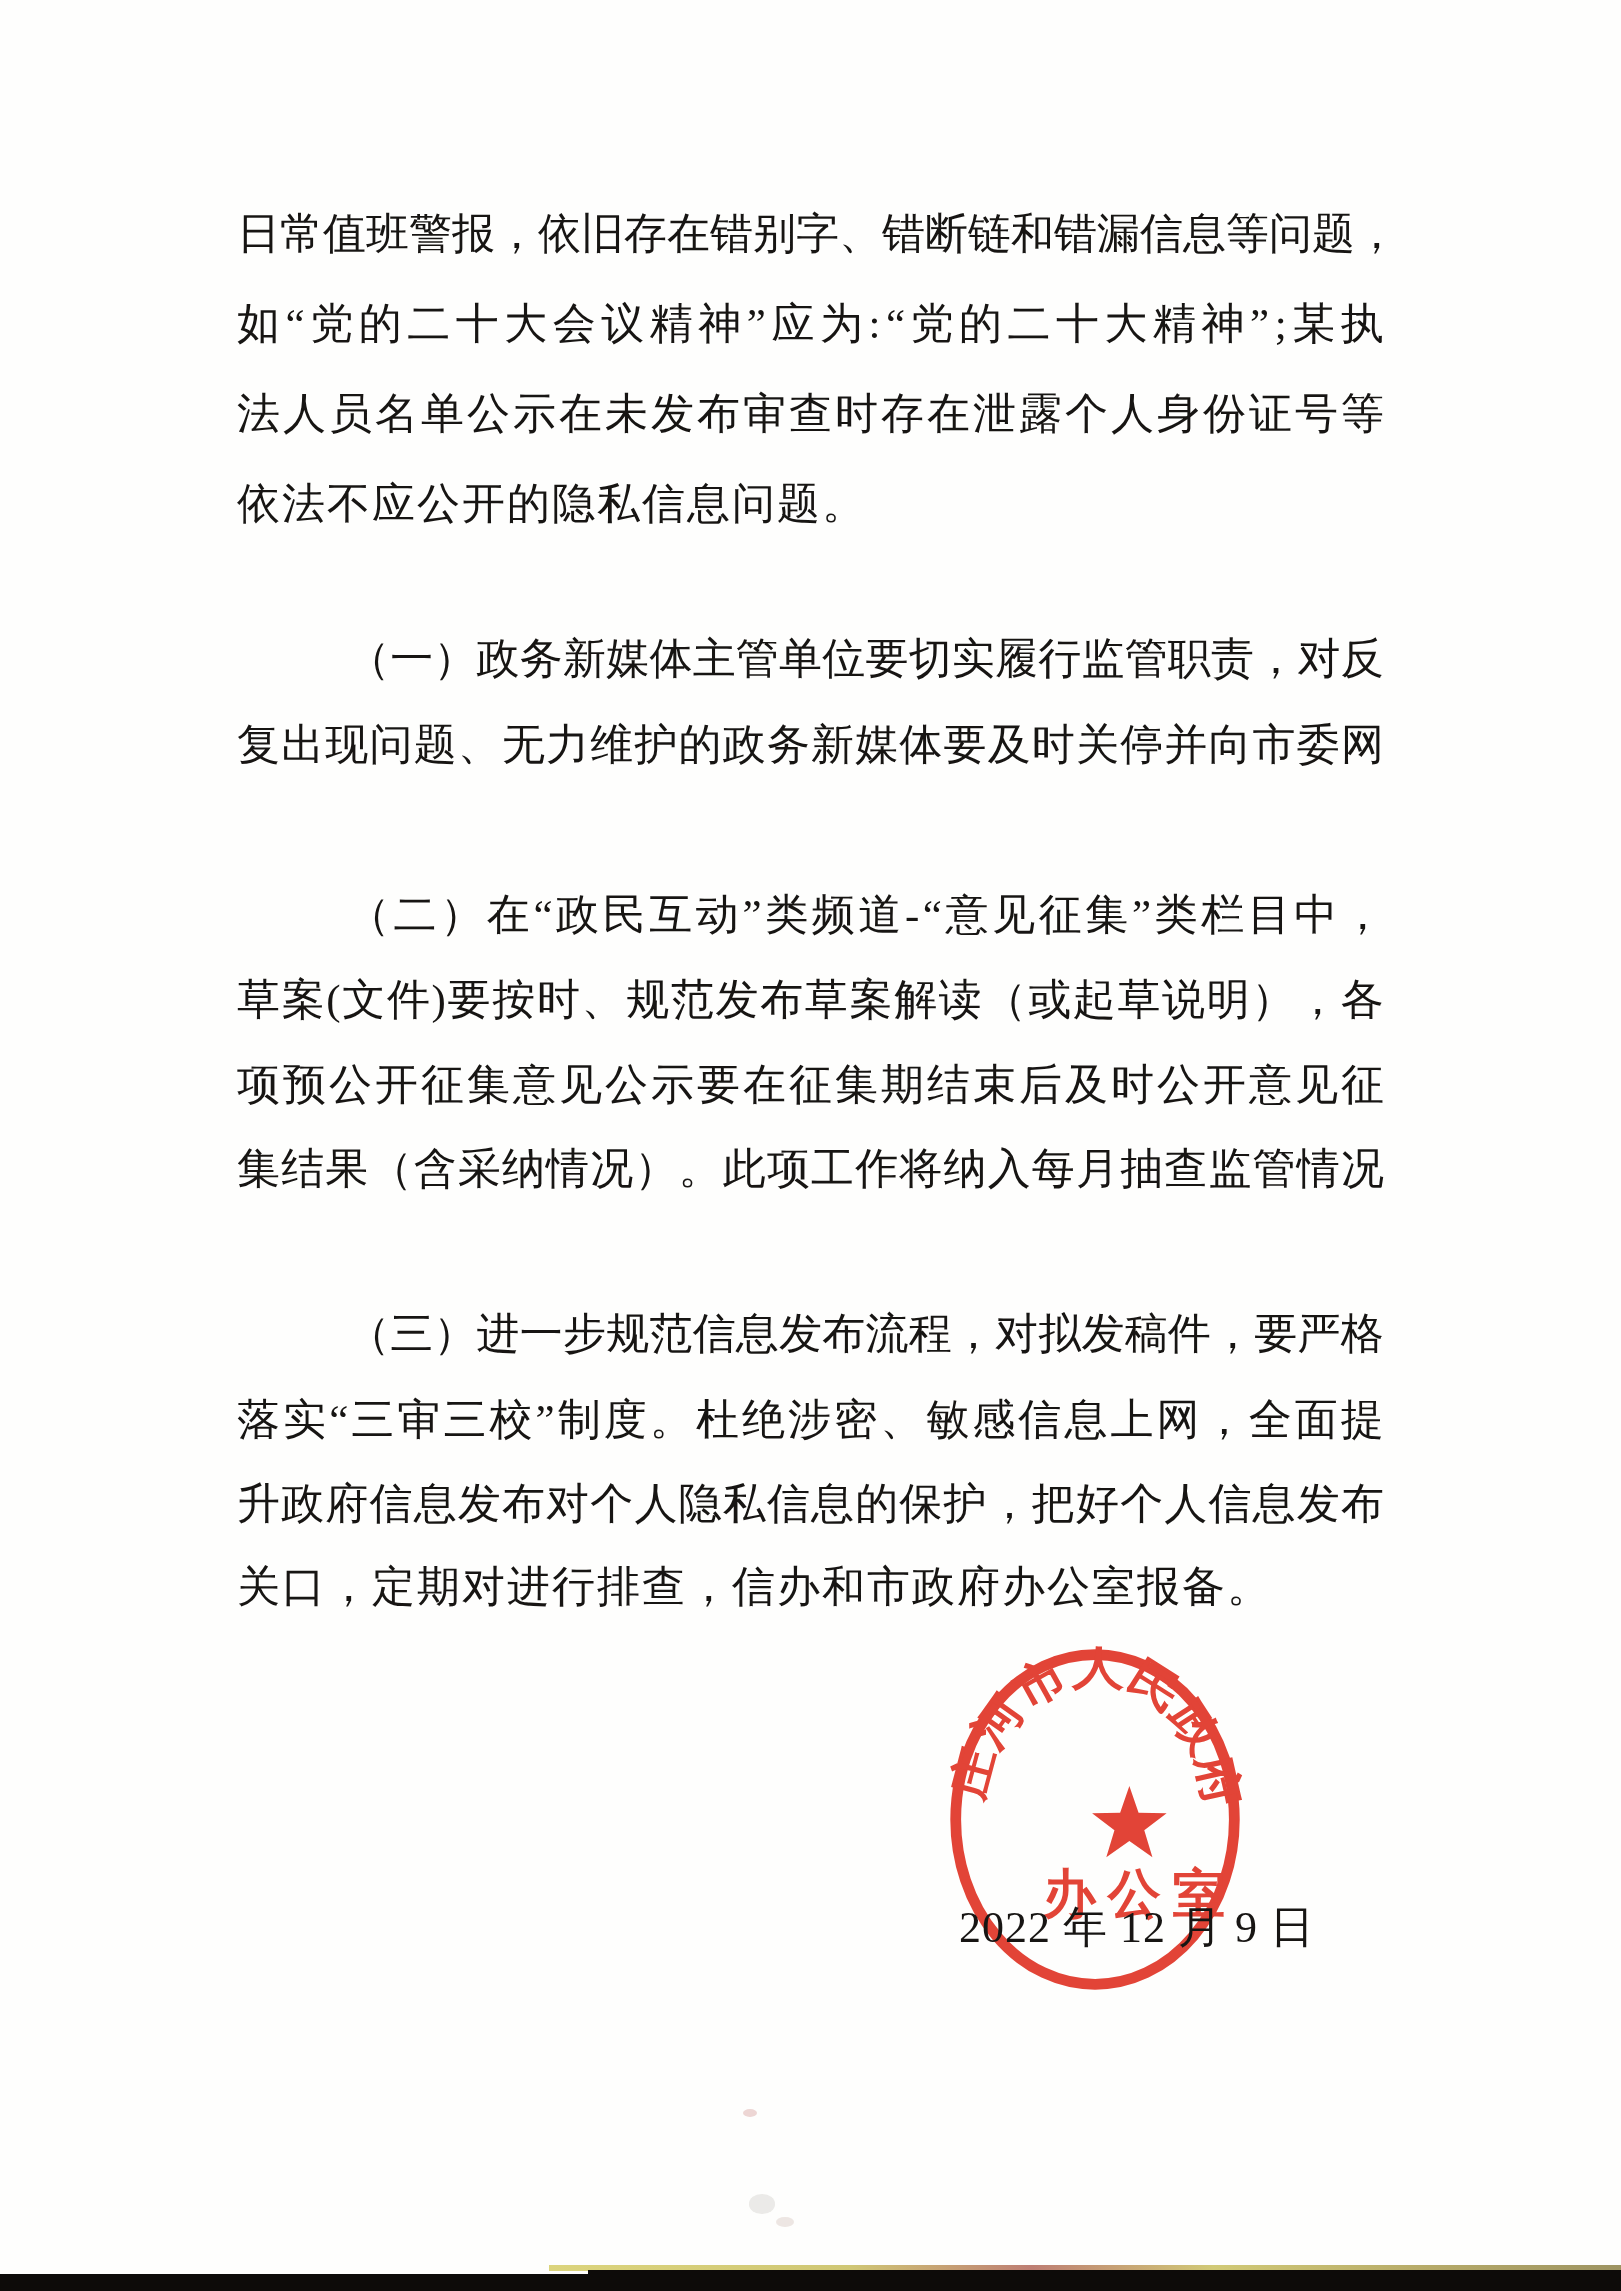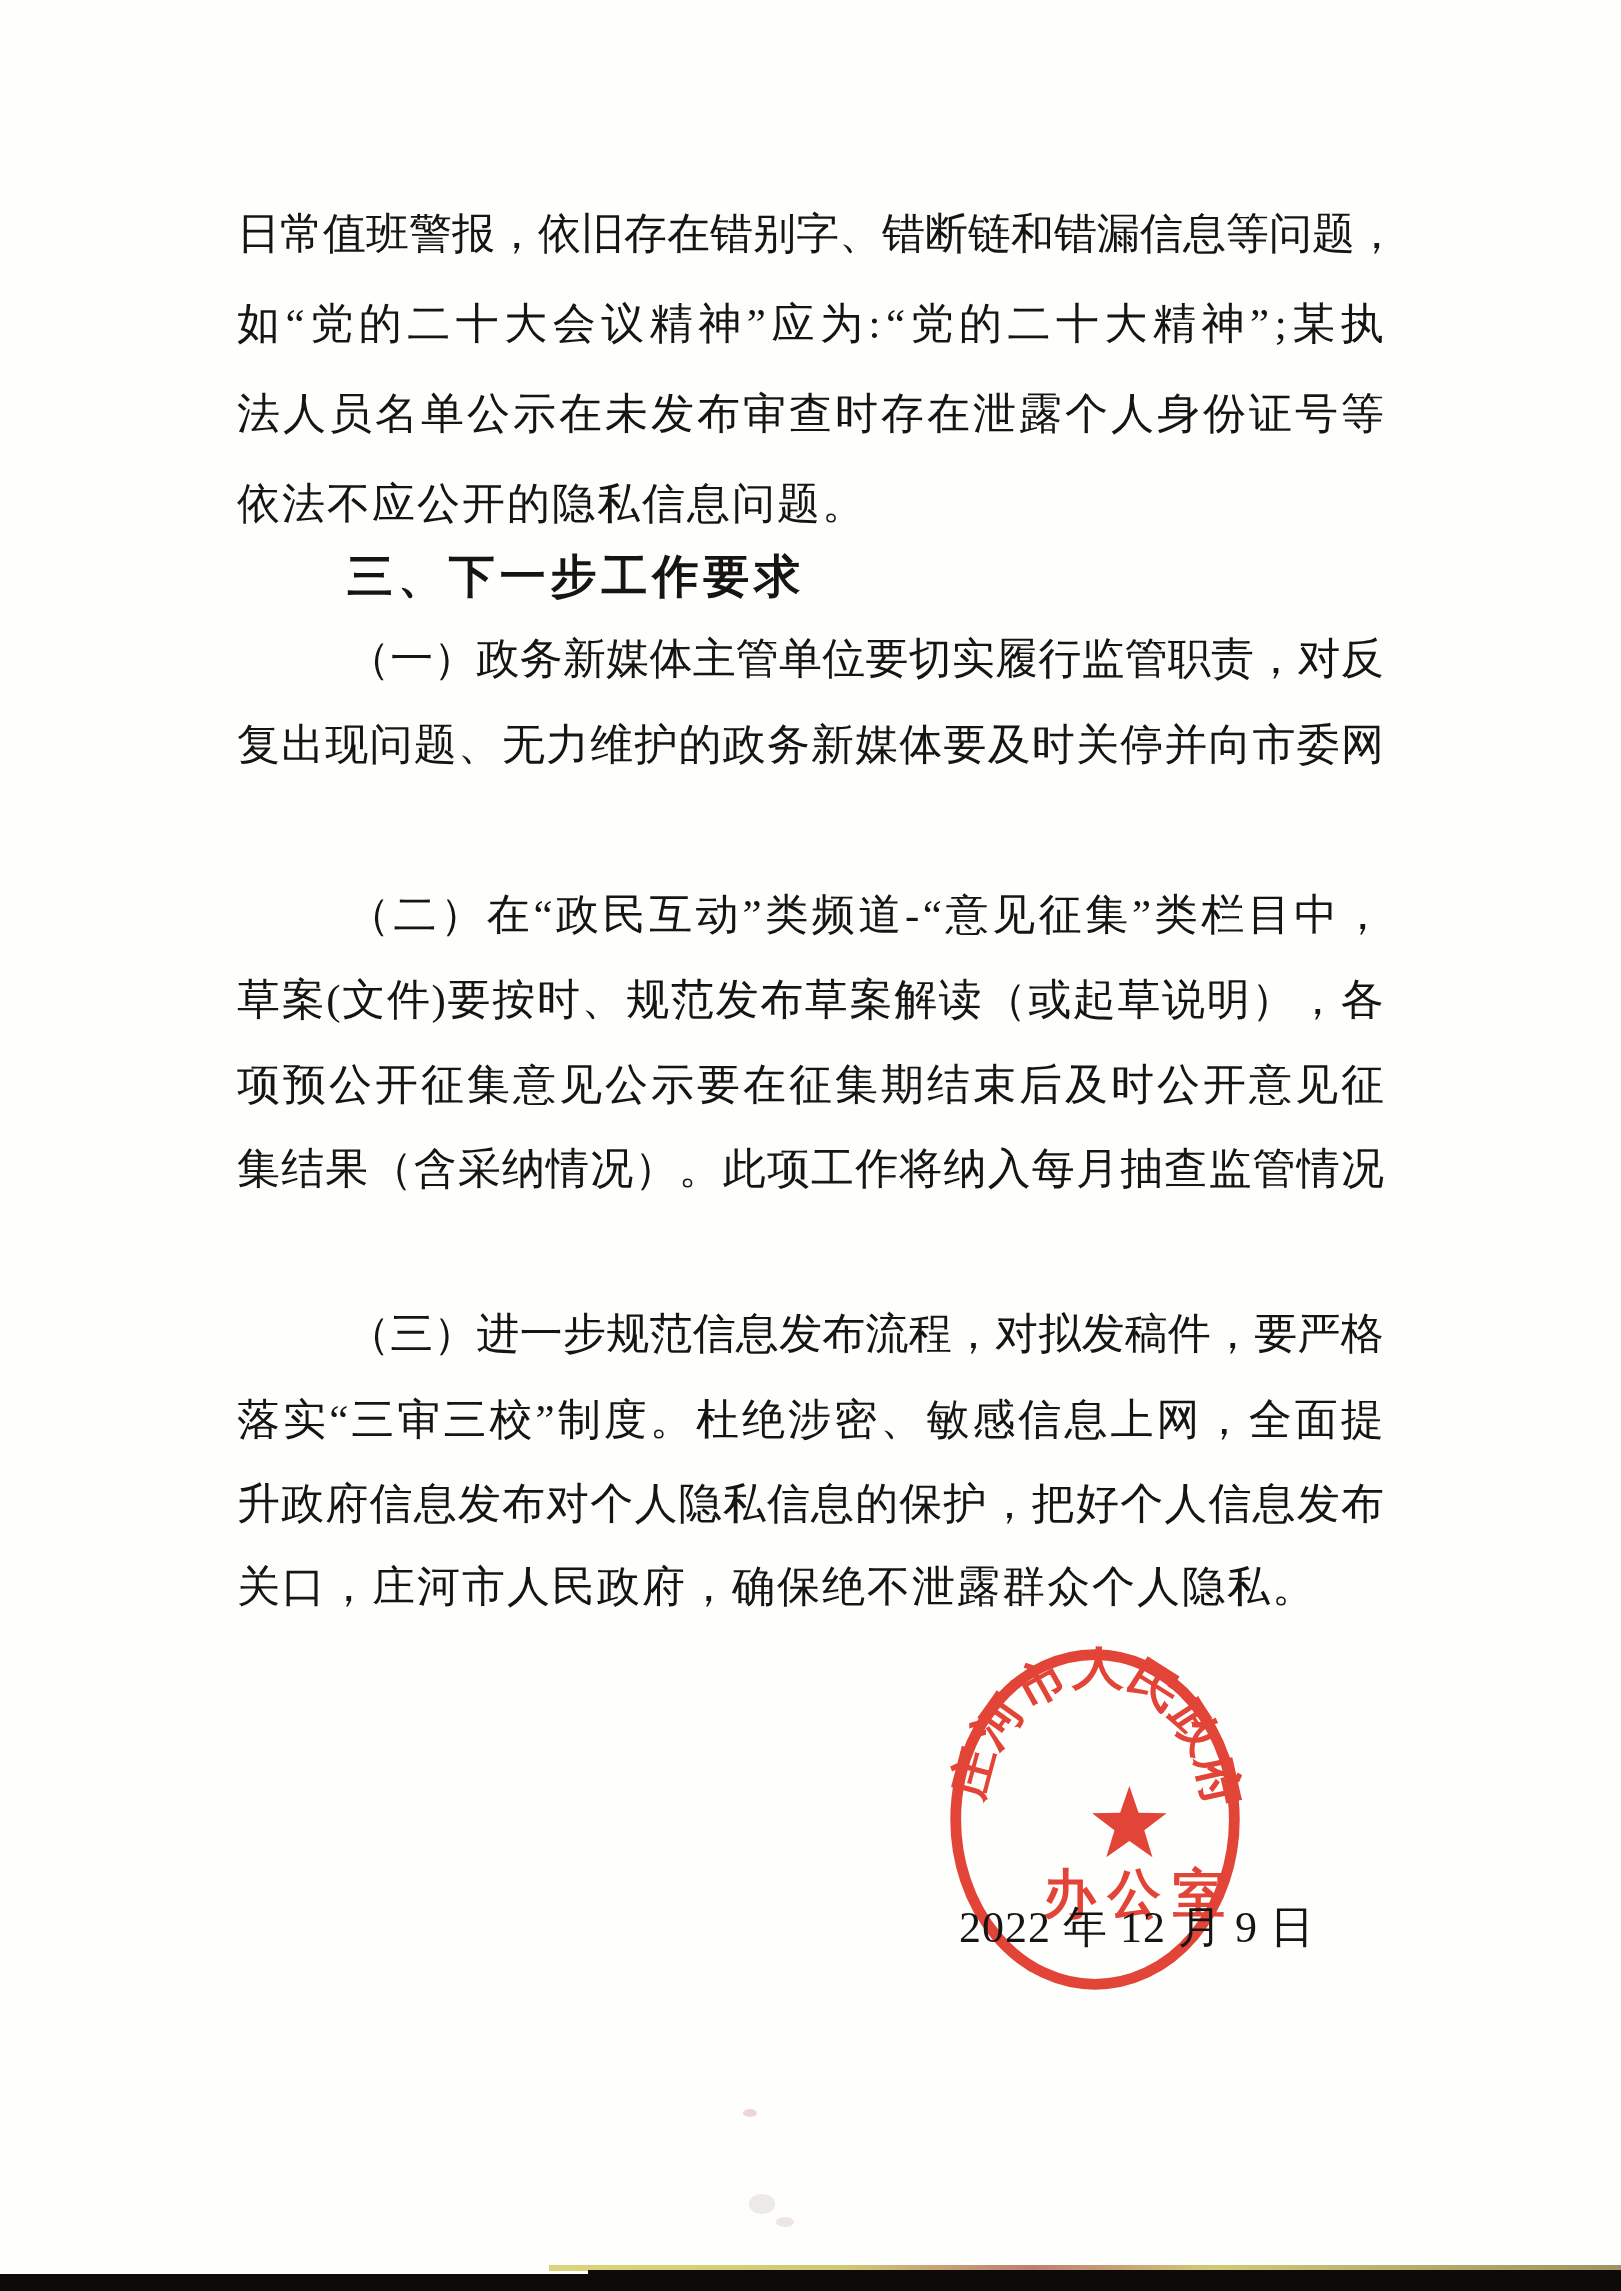--- a/index.html
+++ b/index.html
@@ -164,21 +164,20 @@
       <span>个</span>
       <span>人</span>
       <span>身</span>
       <span>份</span>
       <span>证</span>
       <span>号</span>
       <span>等</span>
     </div>
   <div class="line" style="top:476px">依法不应公开的隐私信息问题。</div>
 
-  <div class="line heading" style="top:549px">三、下一步工作要求</div>
 
   <div class="line spread indent" style="top:631px">
       <span>（</span>
       <span>一</span>
       <span>）</span>
       <span>政</span>
       <span>务</span>
       <span>新</span>
       <span>媒</span>
       <span>体</span>
@@ -415,21 +414,21 @@
       <span>，</span>
       <span>把</span>
       <span>好</span>
       <span>个</span>
       <span>人</span>
       <span>信</span>
       <span>息</span>
       <span>发</span>
       <span>布</span>
     </div>
-  <div class="line" style="top:1559px">关口，庄河市人民政府，确保绝不泄露群众个人隐私。</div>
+  <div class="line" style="top:1559px">关口，定期对进行排查，信办和市政府办公室报备。</div>
 
   <svg class="seal" viewBox="0 0 320 370">
     <ellipse cx="159" cy="186" rx="142" ry="168" fill="none" stroke="#e23a2c" stroke-width="11"></ellipse>
     <polygon transform="translate(194,192)" fill="#e23a2c" points="0,-40 9.4,-12.9 38,-12.4 15.2,4.9 23.5,32.4 0,16 -23.5,32.4 -15.2,4.9 -38,-12.4 -9.4,-12.9"></polygon>
     <defs>
       <path id="sealArc" d="M 45.8 169.2 A 114 138 0 0 1 272.2 169.2" fill="none"></path>
     </defs>
     <text font-size="47" fill="#e23a2c" font-family="Liberation Serif, DejaVu Serif, serif" font-weight="700">
       <textPath href="#sealArc" startOffset="0" textLength="370" lengthAdjust="spacingAndGlyphs">庄河市人民政府</textPath>
     </text>

